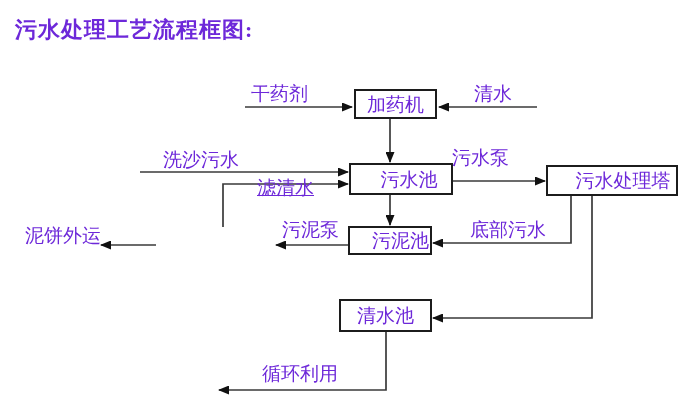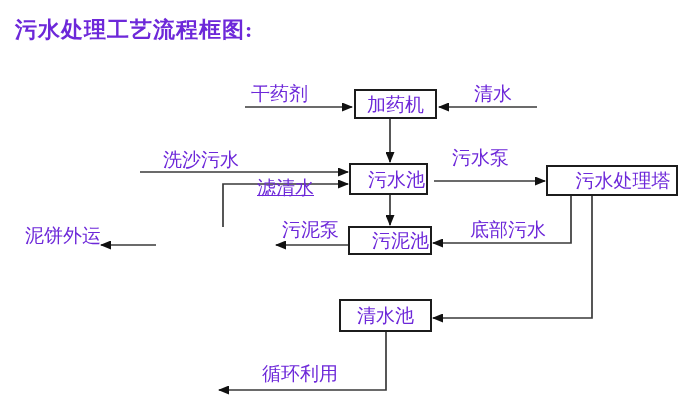--- a/index.html
+++ b/index.html
@@ -43,21 +43,21 @@
     line-height: 1;
   }
   .flow-label {
     position: absolute;
     font-size: 19px;
     white-space: nowrap;
     line-height: 1.05;
   }
   
   #node-dosing-machine    { left: 354px; top:  89px; width:  83px; height: 30px; }
-  #node-sewage-pool       { left: 349px; top: 163px; width:  79px; height: 32px; padding-left: 16px; }
+  #node-sewage-pool       { left: 349px; top: 163px; width:  104px; height: 32px; padding-left: 16px; }
   #node-treatment-tower   { left: 546px; top: 165px; width: 132px; height: 31px; padding-left: 22px; }
   #node-sludge-pool       { left: 348px; top: 226px; width:  84px; height: 29px; padding-left: 21px; }
   #node-belt-filter-press { left: 156px; top: 227px; width: 118px; height: 31px; }
   #node-clean-water-pool  { left: 339px; top: 299px; width:  93px; height: 33px; }
   
   #label-dry-agent        { left: 251px; top:  84px; }
   #label-clean-water      { left: 474px; top:  84px; }
   #label-sand-wash-sewage { left: 163px; top: 150px; }
   #label-filtered-water   { left: 257px; top: 178px; text-decoration: underline; }
   #label-sewage-pump      { left: 452px; top: 148px; }

